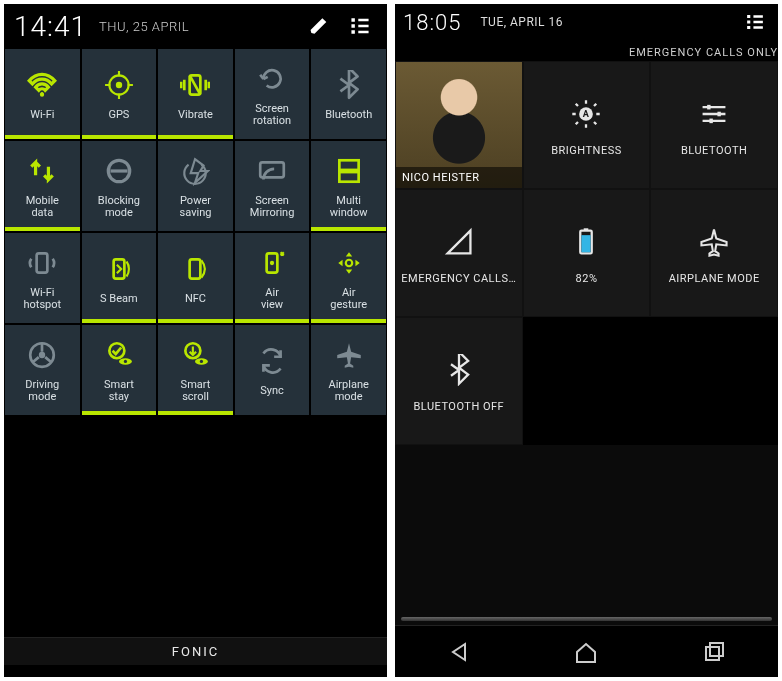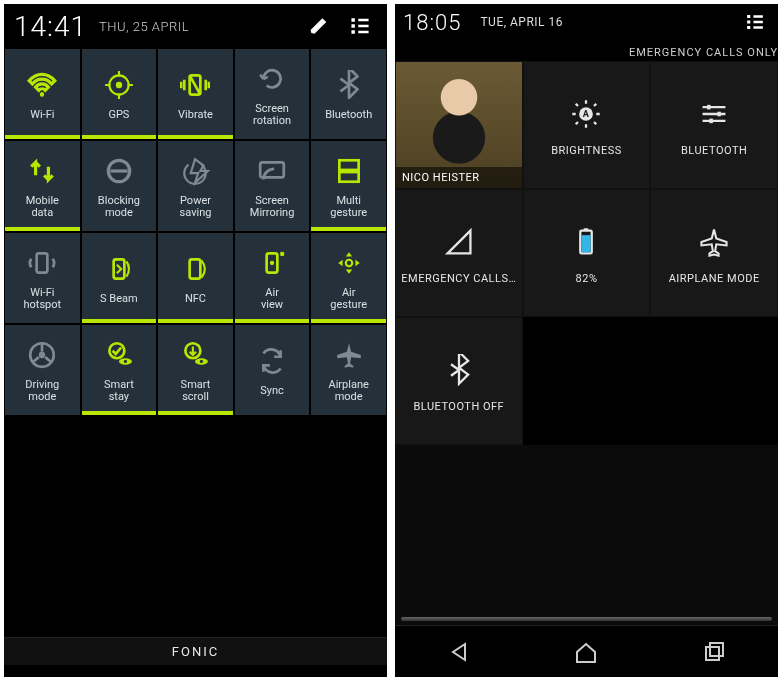--- a/index.html
+++ b/index.html
@@ -416,21 +416,21 @@
         <span style="white-space:pre-line">Screen
 Mirroring</span>
       </div>
       <div class="tw-tile active">
         <span class="ic" style="color:#b9e600">
           <svg width="30" height="30" viewBox="0 0 28 28">
             <use href="#i-multi-window"></use>
           </svg>
         </span>
         <span style="white-space:pre-line">Multi
-gesture</span>
+window</span>
       </div>
       <div class="tw-tile">
         <span class="ic" style="color:#7d8a92">
           <svg width="30" height="30" viewBox="0 0 28 28">
             <use href="#i-hotspot"></use>
           </svg>
         </span>
         <span style="white-space:pre-line">Wi-Fi
 hotspot</span>
       </div>

